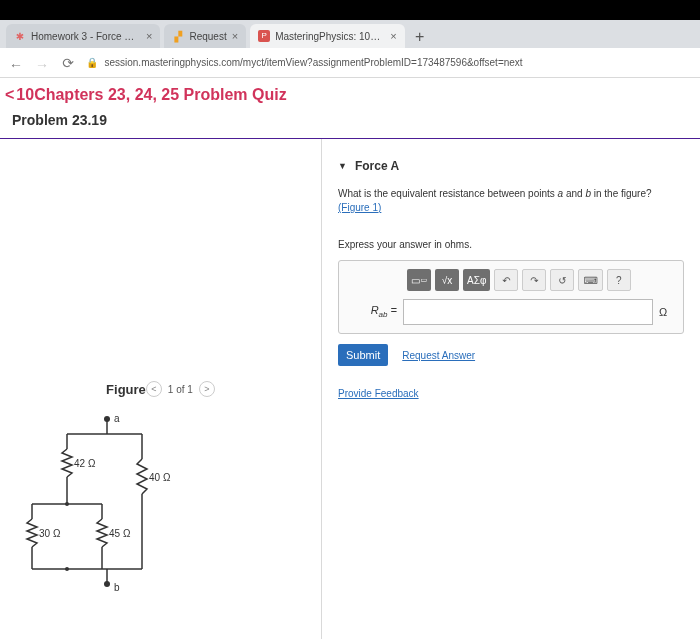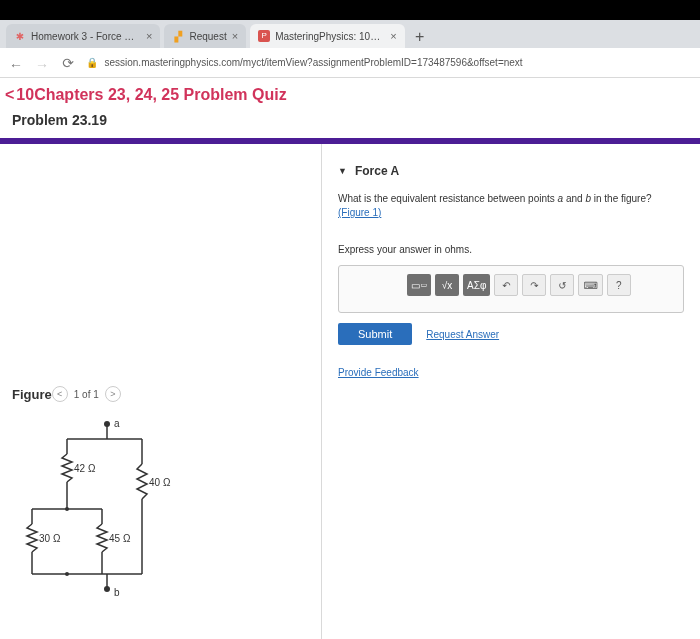--- a/index.html
+++ b/index.html
@@ -14,46 +14,46 @@
   .tab .close { font-size:11px; color:#666; }
   .newtab { width:22px; height:22px; display:flex; align-items:center; justify-content:center; color:#555; font-size:16px; }
   
   .addrbar { height:30px; background:#fff; border-bottom:1px solid #d9d9d9; display:flex; align-items:center; padding:0 8px; gap:10px; }
   .navbtn { color:#777; font-size:14px; width:16px; text-align:center; }
   .url { font-size:10px; color:#555; display:flex; align-items:center; gap:6px;}
   .lock { color:#6b6b6b; font-size:10px; }
   
   .crumb { padding:8px 5px 4px; font-size:16px; color:#d1335b; font-weight:bold; }
   .crumb .chev { margin-right:2px; }
-  .problem-title { padding:4px 12px 10px; font-size:14px; font-weight:bold; color:#333; border-bottom:6px solid #4c1d95;}
+  .problem-title { padding:4px 12px 10px; font-size:14px; font-weight:bold; color:#333; border-bottom:1px solid #4c1d95;}
   .workspace { display:flex; height:calc(100% - 28px - 30px - 28px - 32px); }
   .left { width:46%; border-right:1px solid #d9d9d9; padding:12px; position:relative;}
   .right { width:54%; padding:20px 16px 12px; }
   
   .part-header { display:flex; align-items:center; gap:8px; font-size:12px; font-weight:bold; color:#333; margin-bottom:14px;}
   .part-header .tri { font-size:9px; color:#333;}
   .question { font-size:10px; color:#333; margin-bottom:24px; line-height:1.4;}
   .question .it { font-style:italic; }
   .question a { color:#2a6ebb; text-decoration:underline; }
   .instr { font-size:10px; font-weight:normal; color:#333; margin-bottom:10px;}
   .answerbox { border:1px solid #c8c8c8; border-radius:3px; padding:8px; background:#fafafa;}
   .toolbar { display:flex; align-items:center; gap:4px; margin-bottom:8px; padding-left:60px;}
   .tbtn { height:22px; min-width:24px; background:#6f6f6f; color:#fff; font-size:10px; display:flex; align-items:center; justify-content:center; border-radius:2px; padding:0 4px;}
   .tbtn.light { background:#eee; color:#555; border:1px solid #ccc;}
   .inputrow { display:flex; align-items:center; gap:6px;}
   .varlabel { font-size:11px; font-style:italic; color:#333; width:50px; text-align:right;}
   .varlabel sub { font-size:8px;}
   .ansinput { flex:1; height:26px; border:1px solid #bbb; background:#fff;}
   .unit { font-size:11px; color:#333; width:16px;}
   .submitrow { margin-top:10px; display:flex; align-items:center; gap:14px;}
-  .submit { background:#2a6ebb; color:#fff; font-size:11px; padding:5px 20px; border:none; border-radius:2px;}
+  .submit { background:#2a6ebb; color:#fff; font-size:11px; padding:5px 8px; border:none; border-radius:2px;}
   .reqans { font-size:10px; color:#2a6ebb; text-decoration:underline;}
   .feedback { margin-top:22px; font-size:10px; color:#2a6ebb; }
   
-  .fig-header { display:flex; align-items:center; justify-content:flex-start; margin-top:230px;}
+  .fig-header { display:flex; align-items:center; justify-content:center; margin-top:230px;}
   .fig-title { font-size:13px; font-weight:bold; color:#333;}
   .pager { display:flex; align-items:center; gap:6px; font-size:10px; color:#555;}
   .pgbtn { width:16px; height:16px; border:1px solid #ccc; border-radius:8px; display:flex; align-items:center; justify-content:center; font-size:9px; color:#888; background:#fff;}
   .circuit { margin-top:12px; width:180px; height:190px; position:relative;}
   .circuit svg { width:100%; height:100%; }
   .reslabel { font-size:10px; fill:#333; font-family:Arial;}
   .nodelabel { font-size:10px; fill:#333; font-family:Arial;}
 </style>
 </head>
 <body>
@@ -160,20 +160,25 @@
         <div class="toolbar">
           <div class="tbtn">▭<sub style="font-size:7px">▭</sub></div>
           <div class="tbtn">√x</div>
           <div class="tbtn">ΑΣφ</div>
           <div class="tbtn light">↶</div>
           <div class="tbtn light">↷</div>
           <div class="tbtn light">↺</div>
           <div class="tbtn light">⌨</div>
           <div class="tbtn light">?</div>
         </div>
+        <div class="inputrow">
+          <div class="varlabel"><span>R</span><sub>ab</sub><span> =</span></div>
+          <div class="ansinput"></div>
+          <div class="unit">Ω</div>
+        </div>
       </div>
 
       <div class="submitrow">
         <button class="submit">Submit</button>
         <a href="#" class="reqans">Request Answer</a>
       </div>
 
       <a href="#" class="feedback" style="display:inline-block">Provide Feedback</a>
     </div>
   </div>

